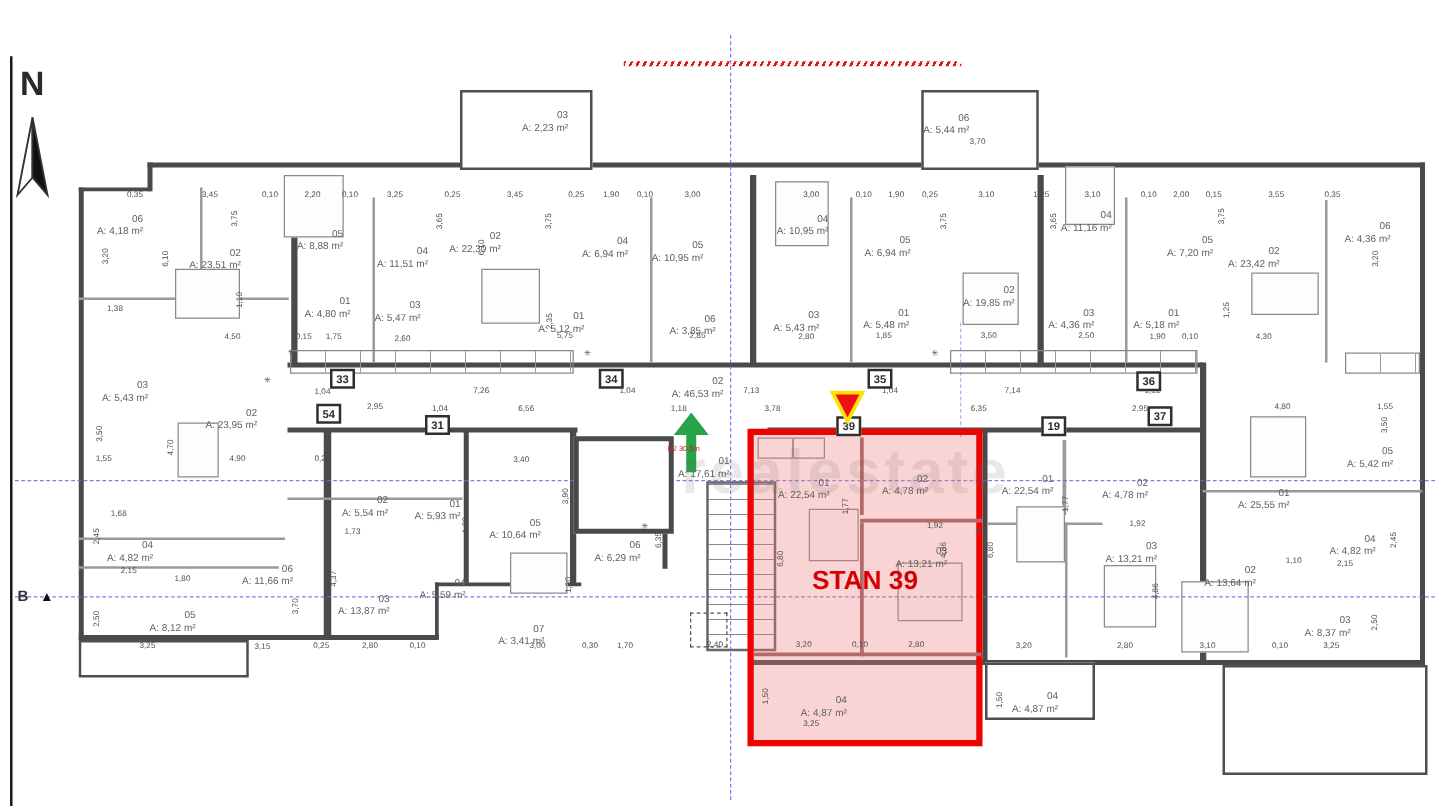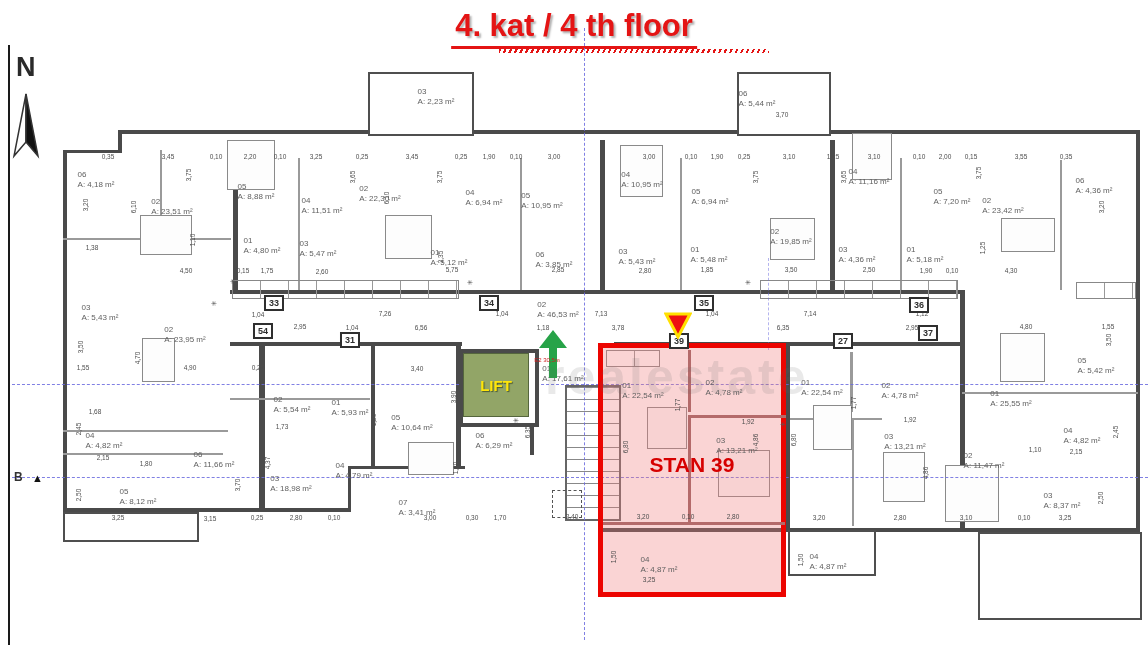--- a/index.html
+++ b/index.html
@@ -40,41 +40,40 @@
         text-shadow:1px 1px 1px #4a5a30;}
   
   .axh{border-top:1px dashed #6b6bdf;height:0;z-index:2;opacity:.85;}
   .axv{border-left:1px dashed #6b6bdf;width:0;z-index:2;opacity:.85;}
   
   #stan39{left:598px;top:343px;width:188px;height:254px;border:5px solid #ec0400;
           background:rgba(240,125,125,0.33);z-index:3;box-sizing:border-box;}
   #stan39-label{left:692px;top:465px;transform:translate(-50%,-50%);color:#d60000;font-size:21px;
           font-weight:bold;z-index:6;white-space:nowrap;}
   
-  .room{transform:translate(-50%,-50%);text-align:left;color:#5f5f5f;font-size:8px;line-height:1.2;
+  .room{transform:translate(-50%,-50%);text-align:right;color:#5f5f5f;font-size:8px;line-height:1.2;
         z-index:5;white-space:nowrap;}
   .dim{transform:translate(-50%,-50%);color:#4d4d4d;font-size:6.5px;z-index:5;white-space:nowrap;}
   .dimv{transform:translate(-50%,-50%) rotate(-90deg);}
   .aptbox{transform:translate(-50%,-50%);border:2px solid #2f2f2f;background:#fff;color:#2f2f2f;
         font-size:9px;font-weight:bold;padding:1px 3px;z-index:6;}
   .sym{transform:translate(-50%,-50%);color:#555;font-size:7px;z-index:5;}
   #stairnote{left:547px;top:360px;transform:translate(-50%,-50%);color:#cc2222;font-size:6px;z-index:6;white-space:nowrap;}
   
   #secB{left:14px;top:470px;font-size:12px;font-weight:bold;color:#333;z-index:6;}
   #secB-tri{left:32px;top:472px;font-size:11px;color:#111;z-index:6;}
   svg{display:block;}
 </style>
 </head>
 <body>
 
 <div id="canvas">
 
   <div class="abs" id="frameline"></div>
 
-  <div class="abs" id="title">4. kat / 4 th floor</div>
   <div class="abs" id="title-wavy"></div>
 
   <div class="abs" id="north-n">N</div>
   <div class="abs" id="north-arrow">
     <svg width="32" height="70" viewBox="0 0 32 70">
       <polygon points="16,2 4,64 16,50" fill="#ffffff" stroke="#333" stroke-width="1.5"></polygon>
       <polygon points="16,2 28,64 16,50" fill="#111" stroke="#333" stroke-width="1.5"></polygon>
     </svg>
   </div>
 
@@ -148,23 +147,20 @@
 
   <div class="abs axh" style="left:12px;top:384px;width:1136px;"></div>
   <div class="abs axh" style="left:12px;top:477px;width:1136px;"></div>
   <div class="abs axv" style="left:584px;top:28px;height:612px;"></div>
   <div class="abs axv" style="left:768px;top:258px;height:92px;opacity:.5;"></div>
 
   <div class="abs" id="stairs"></div>
   <div class="abs" id="dashedbox"></div>
 
   <div class="abs" id="liftframe"></div>
-  <div class="abs" id="lift">
-    <span>LIFT</span>
-  </div>
 
   <div class="abs" style="left:539px;top:330px;z-index:6;">
     <svg width="28" height="48" viewBox="0 0 28 48">
       <polygon points="14,0 28,18 18,18 18,48 10,48 10,18 0,18" fill="#27a348"></polygon>
     </svg>
   </div>
 
   <div class="abs" id="stan39"></div>
   <div class="abs" id="stan39-label">STAN 39</div>
 
@@ -319,25 +315,25 @@
       <div class="abs room" style="left: 214px; top: 460px;">
         <div>06</div>
         <div>A: 11,66 m²</div>
       </div>
       <div class="abs room" style="left: 138px; top: 497px;">
         <div>05</div>
         <div>A: 8,12 m²</div>
       </div>
       <div class="abs room" style="left: 291px; top: 484px;">
         <div>03</div>
-        <div>A: 18,98 m²</div>
+        <div>A: 13,87 m²</div>
       </div>
       <div class="abs room" style="left: 354px; top: 471px;">
         <div>04</div>
-        <div>A: 4,79 m²</div>
+        <div>A: 5,59 m²</div>
       </div>
       <div class="abs room" style="left: 643px; top: 391px;">
         <div>01</div>
         <div>A: 22,54 m²</div>
       </div>
       <div class="abs room" style="left: 724px; top: 388px;">
         <div>02</div>
         <div>A: 4,78 m²</div>
       </div>
       <div class="abs room" style="left: 737px; top: 446px;">
@@ -363,21 +359,21 @@
       <div class="abs room" style="left: 828px; top: 562px;">
         <div>04</div>
         <div>A: 4,87 m²</div>
       </div>
       <div class="abs room" style="left: 1011px; top: 399px;">
         <div>01</div>
         <div>A: 25,55 m²</div>
       </div>
       <div class="abs room" style="left: 984px; top: 461px;">
         <div>02</div>
-        <div>A: 11,47 m²</div>
+        <div>A: 13,64 m²</div>
       </div>
       <div class="abs room" style="left: 1062px; top: 501px;">
         <div>03</div>
         <div>A: 8,37 m²</div>
       </div>
       <div class="abs room" style="left: 1082px; top: 436px;">
         <div>04</div>
         <div>A: 4,82 m²</div>
       </div>
       <div class="abs room" style="left: 1096px; top: 366px;">
@@ -509,21 +505,21 @@
       <span class="abs dim dimv" style="left: 1108px; top: 340px;">3,50</span>
     </div>
   <div>
       <div class="abs aptbox" style="left: 350px; top: 340px;">31</div>
       <div class="abs aptbox" style="left: 263px; top: 331px;">54</div>
       <div class="abs aptbox" style="left: 274px; top: 303px;">33</div>
       <div class="abs aptbox" style="left: 489px; top: 303px;">34</div>
       <div class="abs aptbox" style="left: 704px; top: 303px;">35</div>
       <div class="abs aptbox" style="left: 919px; top: 305px;">36</div>
       <div class="abs aptbox" style="left: 928px; top: 333px;">37</div>
-      <div class="abs aptbox" style="left: 843px; top: 341px;">27</div>
+      <div class="abs aptbox" style="left: 843px; top: 341px;">19</div>
       <div class="abs aptbox" style="left: 679px; top: 341px;">39</div>
     </div>
   <div>
       <span class="abs sym" style="left: 233px; top: 282px;">✳</span>
       <span class="abs sym" style="left: 214px; top: 304px;">✳</span>
       <span class="abs sym" style="left: 470px; top: 283px;">✳</span>
       <span class="abs sym" style="left: 748px; top: 283px;">✳</span>
       <span class="abs sym" style="left: 516px; top: 421px;">✳</span>
       <span class="abs sym" style="left: 783px; top: 425px;">✳</span>
     </div>

